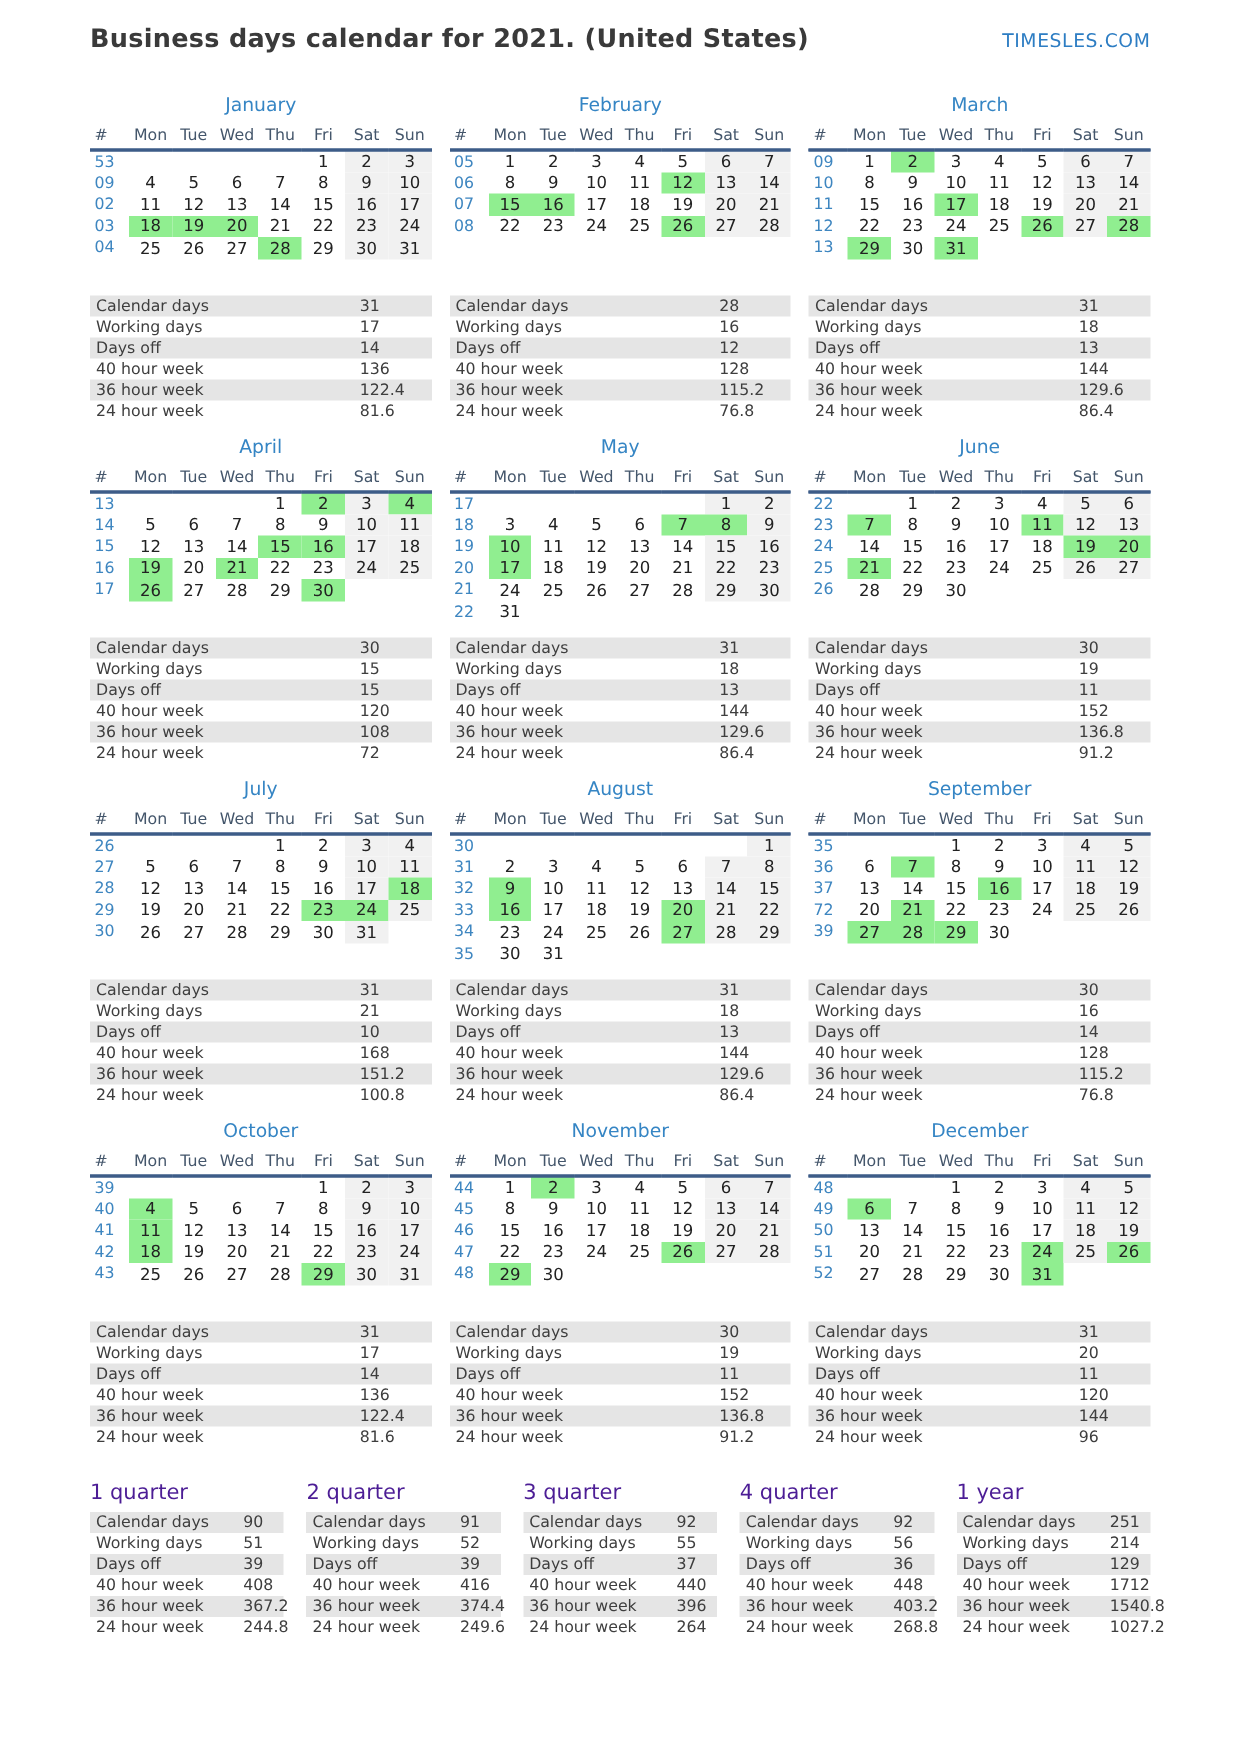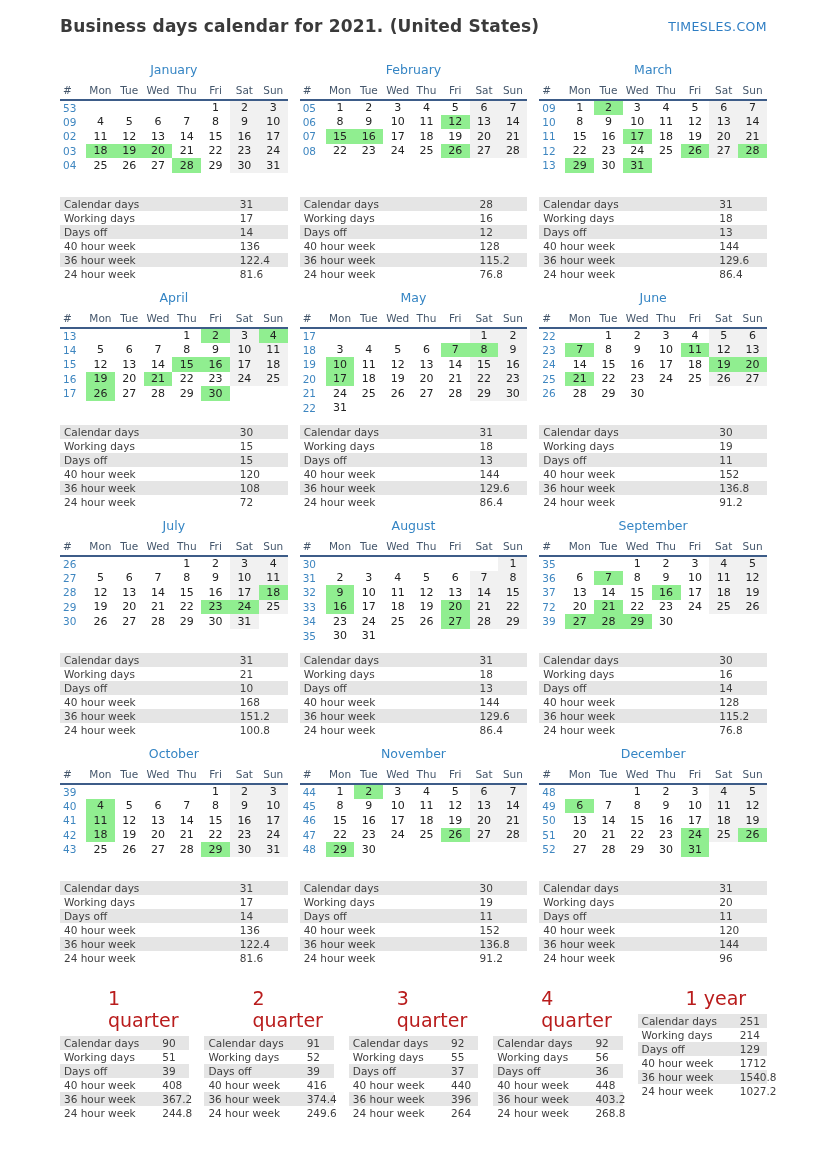--- a/index.html
+++ b/index.html
@@ -24,21 +24,21 @@
   td.we { background:#f1f1f1; }
   td.hl { background:#90ee90; }
 
   .stats { margin-top:10px; }
   .srow { display:flex; height:14px; line-height:14px; font-size:10.5px; color:#3e3e3e; }
   .srow.alt { background:#e5e5e5; }
   .srow .lbl { flex:1; padding-left:4px; }
   .srow .val { width:21%; }
 
   .summary-grid { margin-top:22px; display:grid; grid-template-columns:repeat(5,1fr); column-gap:15px; }
-  .q-title { font-size:19px; color:#b91c1c; margin-bottom:5px;margin-left:48px; }
+  .q-title { font-size:14px; color:#4c1d95; margin-bottom:5px; }
 </style>
 </head>
 <body>
 
 <div class="page">
   <div class="header">
     <h1 class="page-title">Business days calendar for 2021. (United States)</h1>
     <a class="site-link">TIMESLES.COM</a>
   </div>
   <div id="months-grid" class="months-grid">

